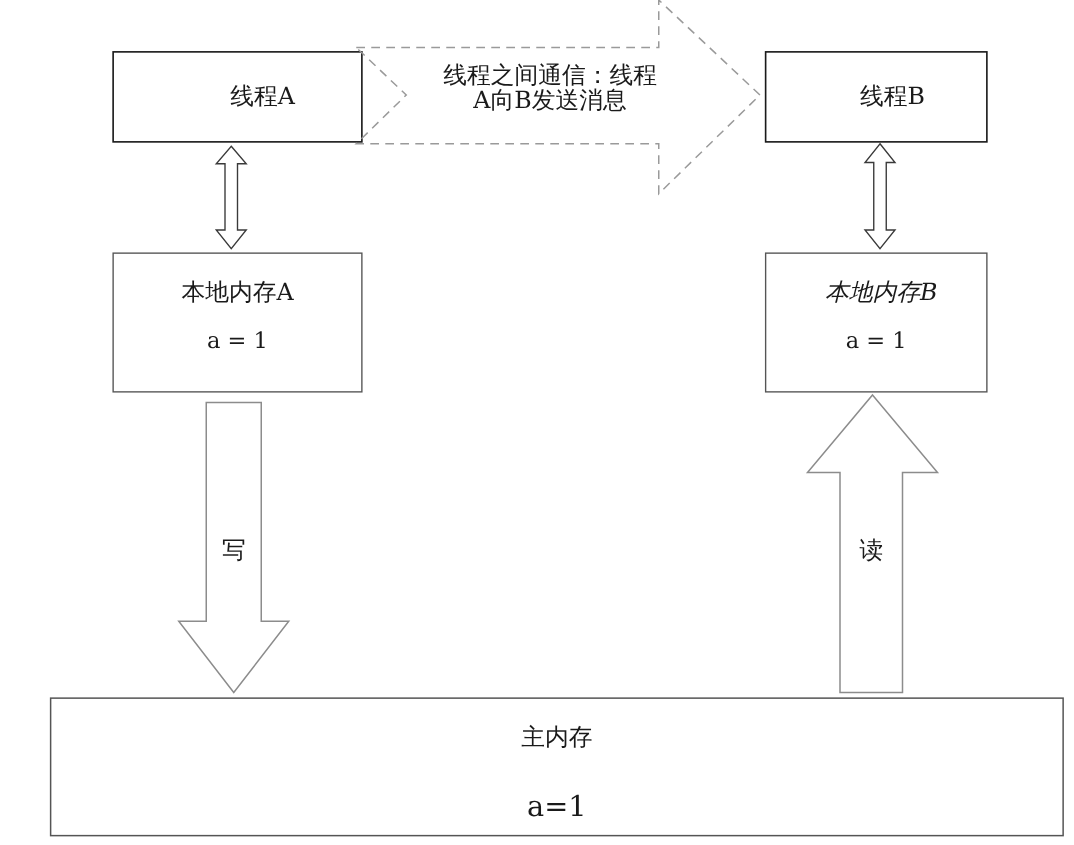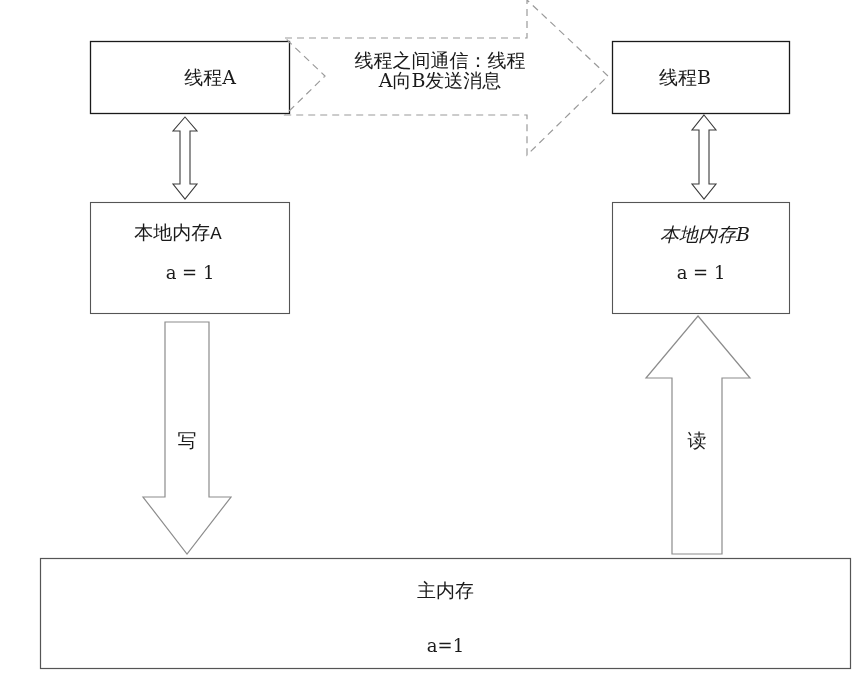--- a/index.html
+++ b/index.html
@@ -25,28 +25,28 @@
   <rect x="612.5" y="202.5" width="177" height="111" fill="#fff" stroke="#555" stroke-width="1.1"></rect>
 
   <polygon points="165,322 209,322 209,497 231,497 187,554 143,497 165,497" fill="#fff" stroke="#8c8c8c" stroke-width="1.2"></polygon>
 
   <polygon points="698,316 750,378 722,378 722,554 672,554 672,378 646,378" fill="#fff" stroke="#8c8c8c" stroke-width="1.2"></polygon>
 
   <rect x="40.5" y="558.5" width="810" height="110" fill="#fff" stroke="#555" stroke-width="1.2"></rect>
 </svg>
 
 <div class="box-text" style="left:90px; top:65px; width:200px;margin-left:20px;">线程A</div>
-<div class="box-text" style="left:587px; top:65px; width:196px;">线程B</div>
+<div class="box-text" style="left:616px; top:65px; width:196px;">线程B</div>
 
 <div class="box-text" style="left:310px; top:48px; width:260px;">线程之间通信：线程</div>
 <div class="box-text" style="left:310px; top:68px; width:260px;">A向B发送消息</div>
 
-<div class="box-text" style="left:78px; top:222px; width:200px;font-family:Liberation Mono, monospace;">本地内存A</div>
+<div class="box-text" style="left:90px; top:222px; width:200px;">本地内存A</div>
 <div class="box-text" style="left:90px; top:261px; width:200px; font-size:18px;">a = 1</div>
 
 <div class="box-text" style="left:612px; top:222px; width:186px;font-style:italic;">本地内存B</div>
 <div class="box-text" style="left:612px; top:261px; width:178px; font-size:18px;">a = 1</div>
 
 <div class="box-text" style="left:165px; top:428px; width:44px;">写</div>
 <div class="box-text" style="left:672px; top:428px; width:50px;">读</div>
 
 <div class="box-text" style="left:40px; top:578px; width:811px;text-align:center;">主内存</div>
-<div class="box-text" style="left:40px; top:634px; width:811px; font-size:18px;">a=1</div>
+<div class="box-text" style="left:40px; top:634px; width:811px; font-size:23px;">a=1</div>
 
 </body></html>

